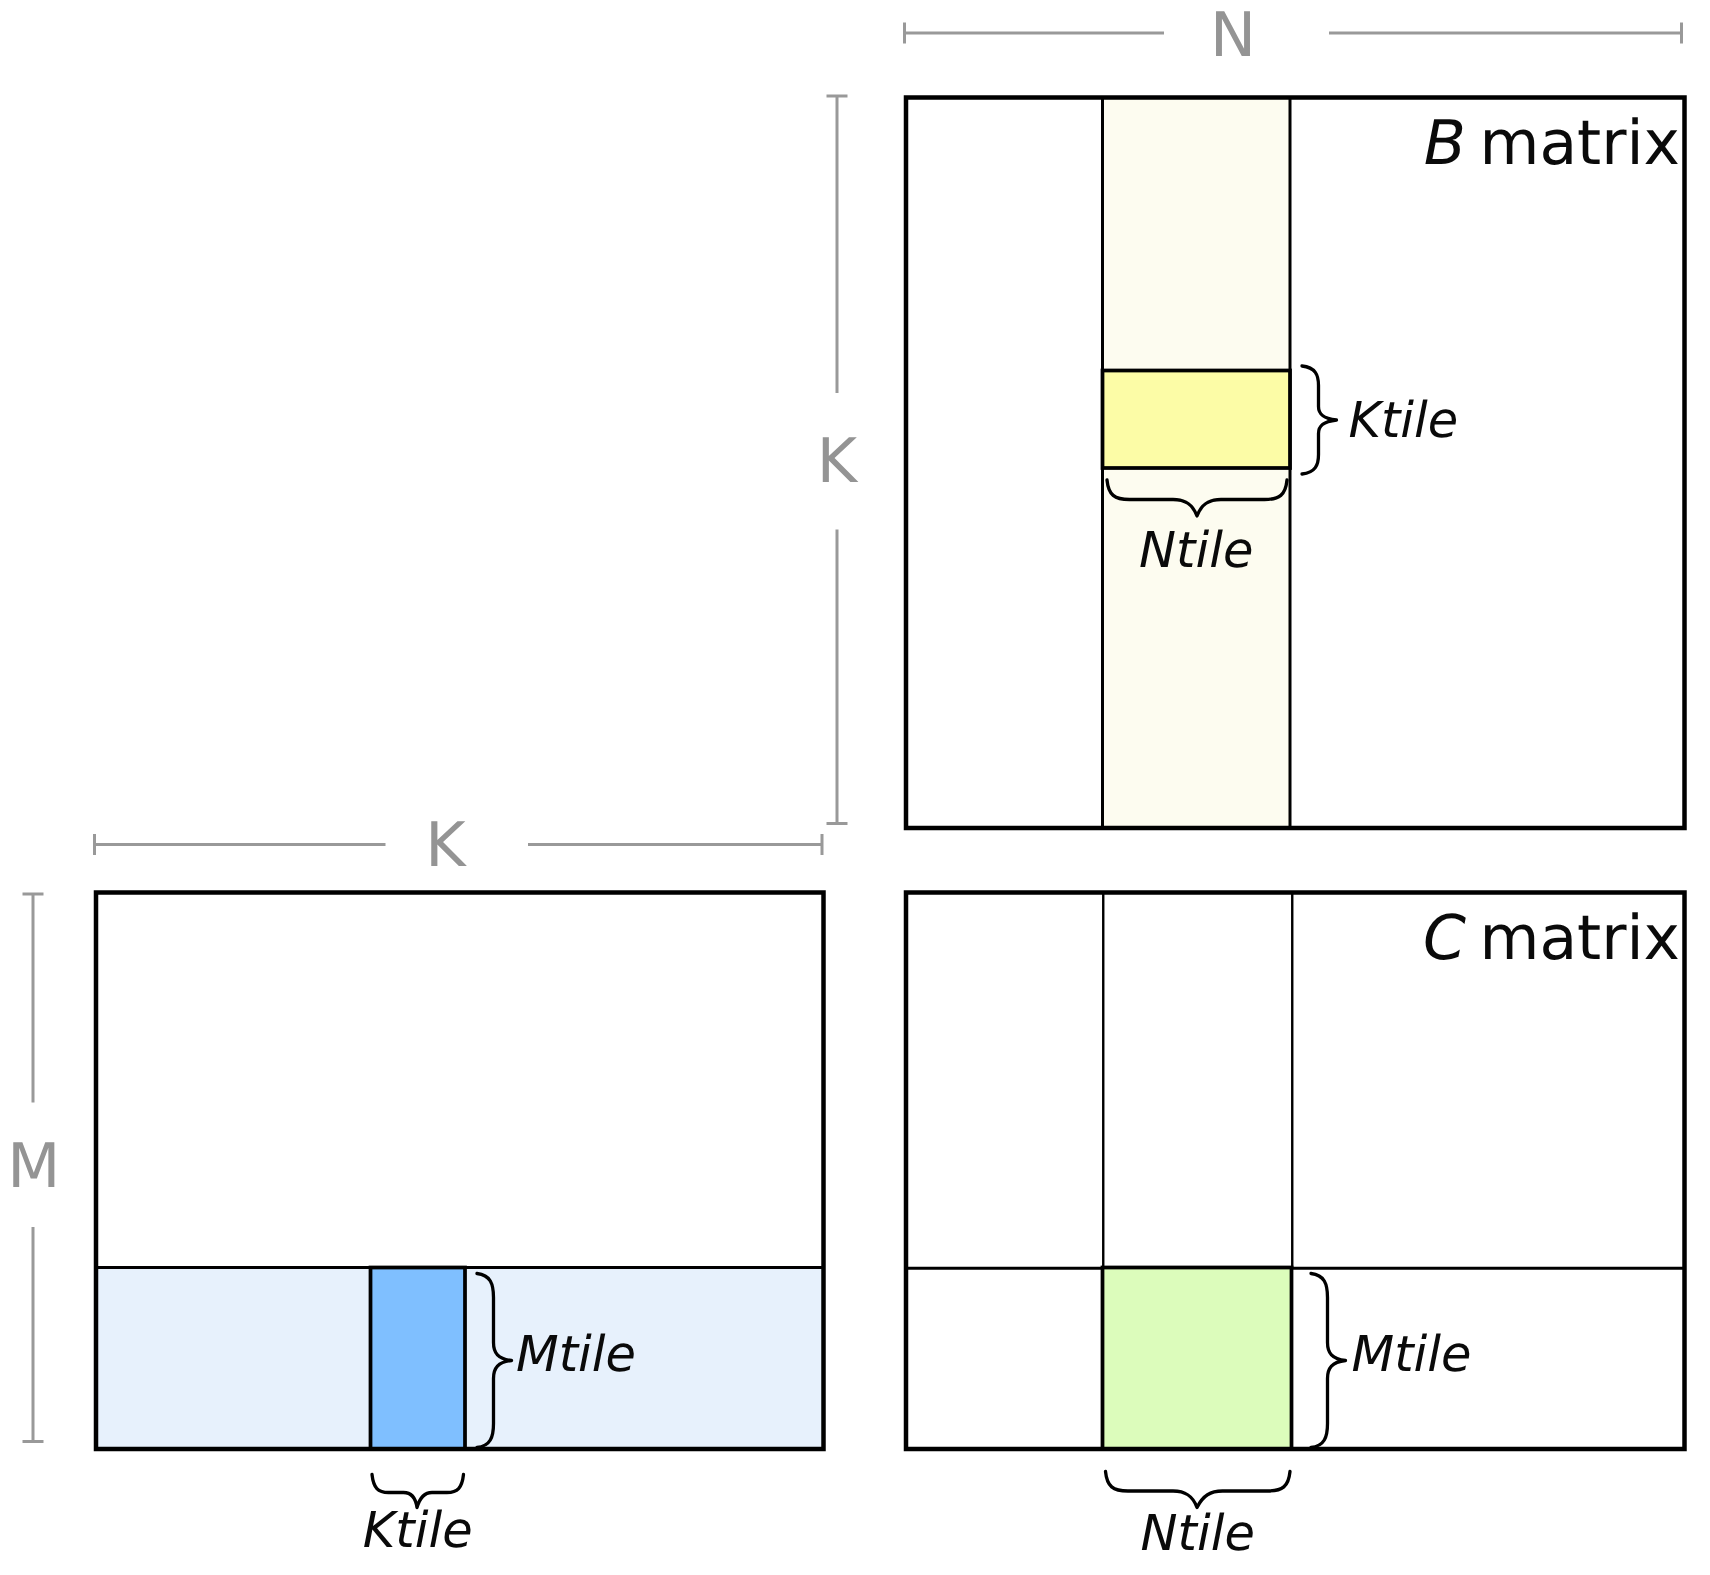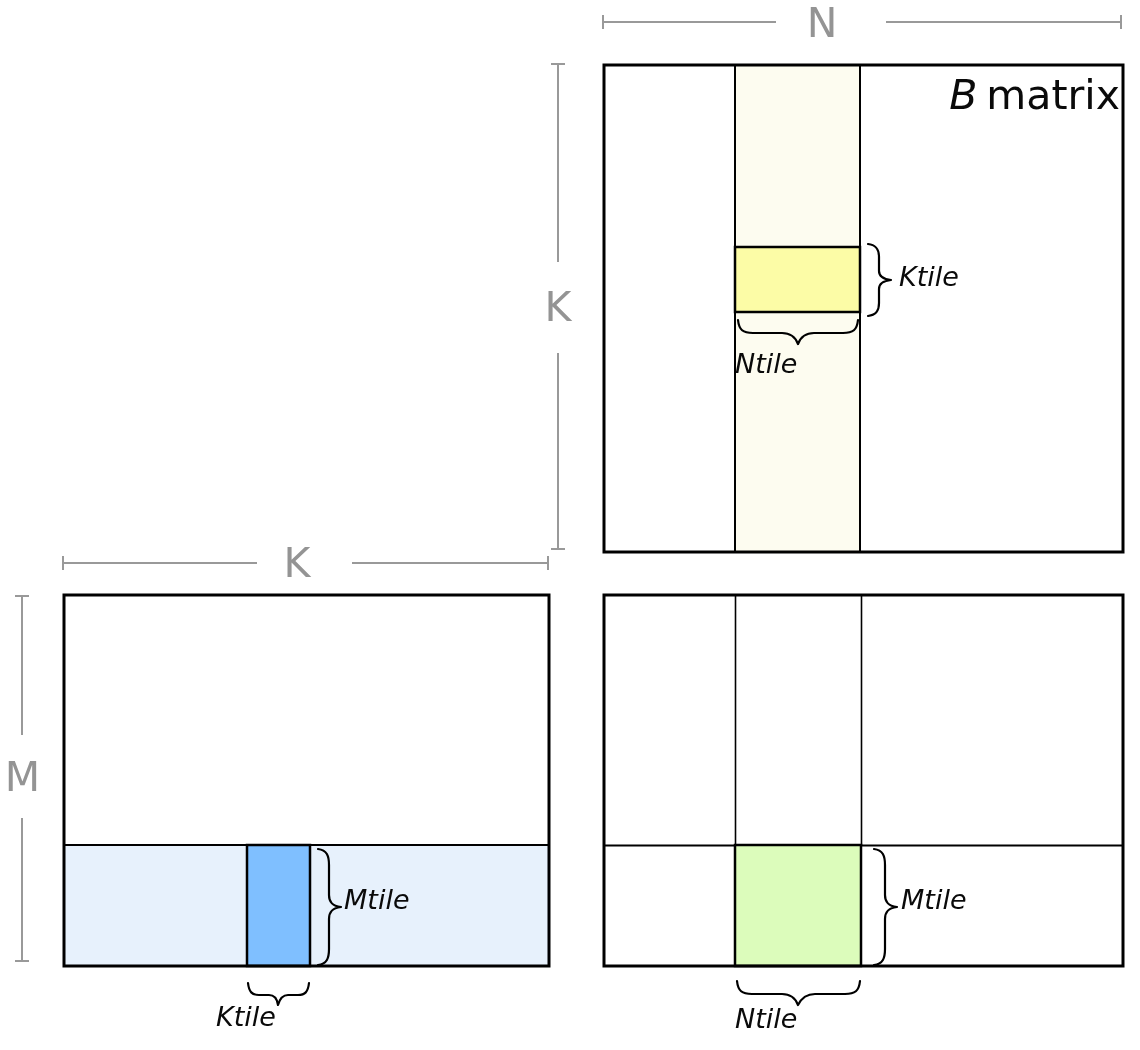--- a/index.html
+++ b/index.html
@@ -5,22 +5,22 @@
   html,body{margin:0;padding:0;background:#fff;}
   .stage{
     position:relative;width:1140px;height:1050px;background:#ffffff;
     font-family:"DejaVu Sans","Liberation Sans",sans-serif;overflow:hidden;
   }
   .layer{position:absolute;left:0;top:0;}
   .label{position:absolute;color:#0a0a0a;line-height:1.05;white-space:nowrap;}
   .mtitle{font-size:41px;text-align:right;padding-left:12px;}
   .it{font-style:italic;}
   .word{margin-left:0.22em;}
-  .tile-label{font-style:italic;font-size:27px;}
-  .center{}
+  .tile-label{font-style:italic;font-size:33px;}
+  .center{text-align:center;}
   .dim{color:#949494;font-size:41px;text-align:center;}
   .block{font-size:37px;}
   .blocksub{font-style:italic;font-size:26px;vertical-align:-7px;}
 </style>
 </head>
 <body>
 
 <div class="stage">
 
   <svg class="layer" width="1140" height="1050" viewBox="0 0 1140 1050">
@@ -68,20 +68,21 @@
       <path transform="translate(316,848)" d="M2 1 C11 2 13 8 13 17 L13 47 C13 54 16 58 25 59 C16 60 13 64 13 71 L13 101 C13 110 11 116 2 117"></path>
       <path transform="translate(247,982)" d="M1 1 C2 10 5 13 12 13 L22 13 C27 13 30 16 31 23 C33 16 36 13 41 13 L51 13 C58 13 61 10 62 1"></path>
       <path transform="translate(872,848)" d="M2 1 C11 2 13 8 13 17 L13 47 C13 54 16 58 25 59 C16 60 13 64 13 71 L13 101 C13 110 11 116 2 117"></path>
       <path transform="translate(736,980)" d="M1 1 C2 11 6 14 16 14 L46 14 C54 14 59 17 62 25 C66 17 71 14 79 14 L109 14 C119 14 123 11 124 1"></path>
     </g>
   </svg>
 
   <div class="label mtitle" style="left:602px;top:74px;width:506px"><span class="it">B</span><span class="word">matrix</span></div>
 
 
+  <div class="label mtitle" style="left:602px;top:604px;width:506px"><span class="it">C</span><span class="word">matrix</span></div>
 
 
   <div class="label dim" style="left:792px;top:2px;width:60px">N</div>
   <div class="label dim" style="left:528px;top:286px;width:60px">K</div>
   <div class="label dim" style="left:267px;top:542px;width:60px">K</div>
   <div class="label dim" style="left:0px;top:756px;width:45px">M</div>
 
   <div class="label tile-label" style="left:899px;top:263px">Ktile</div>
   <div class="label tile-label center" style="left:735px;top:350px;width:125px">Ntile</div>
   <div class="label tile-label" style="left:344px;top:886px">Mtile</div>

